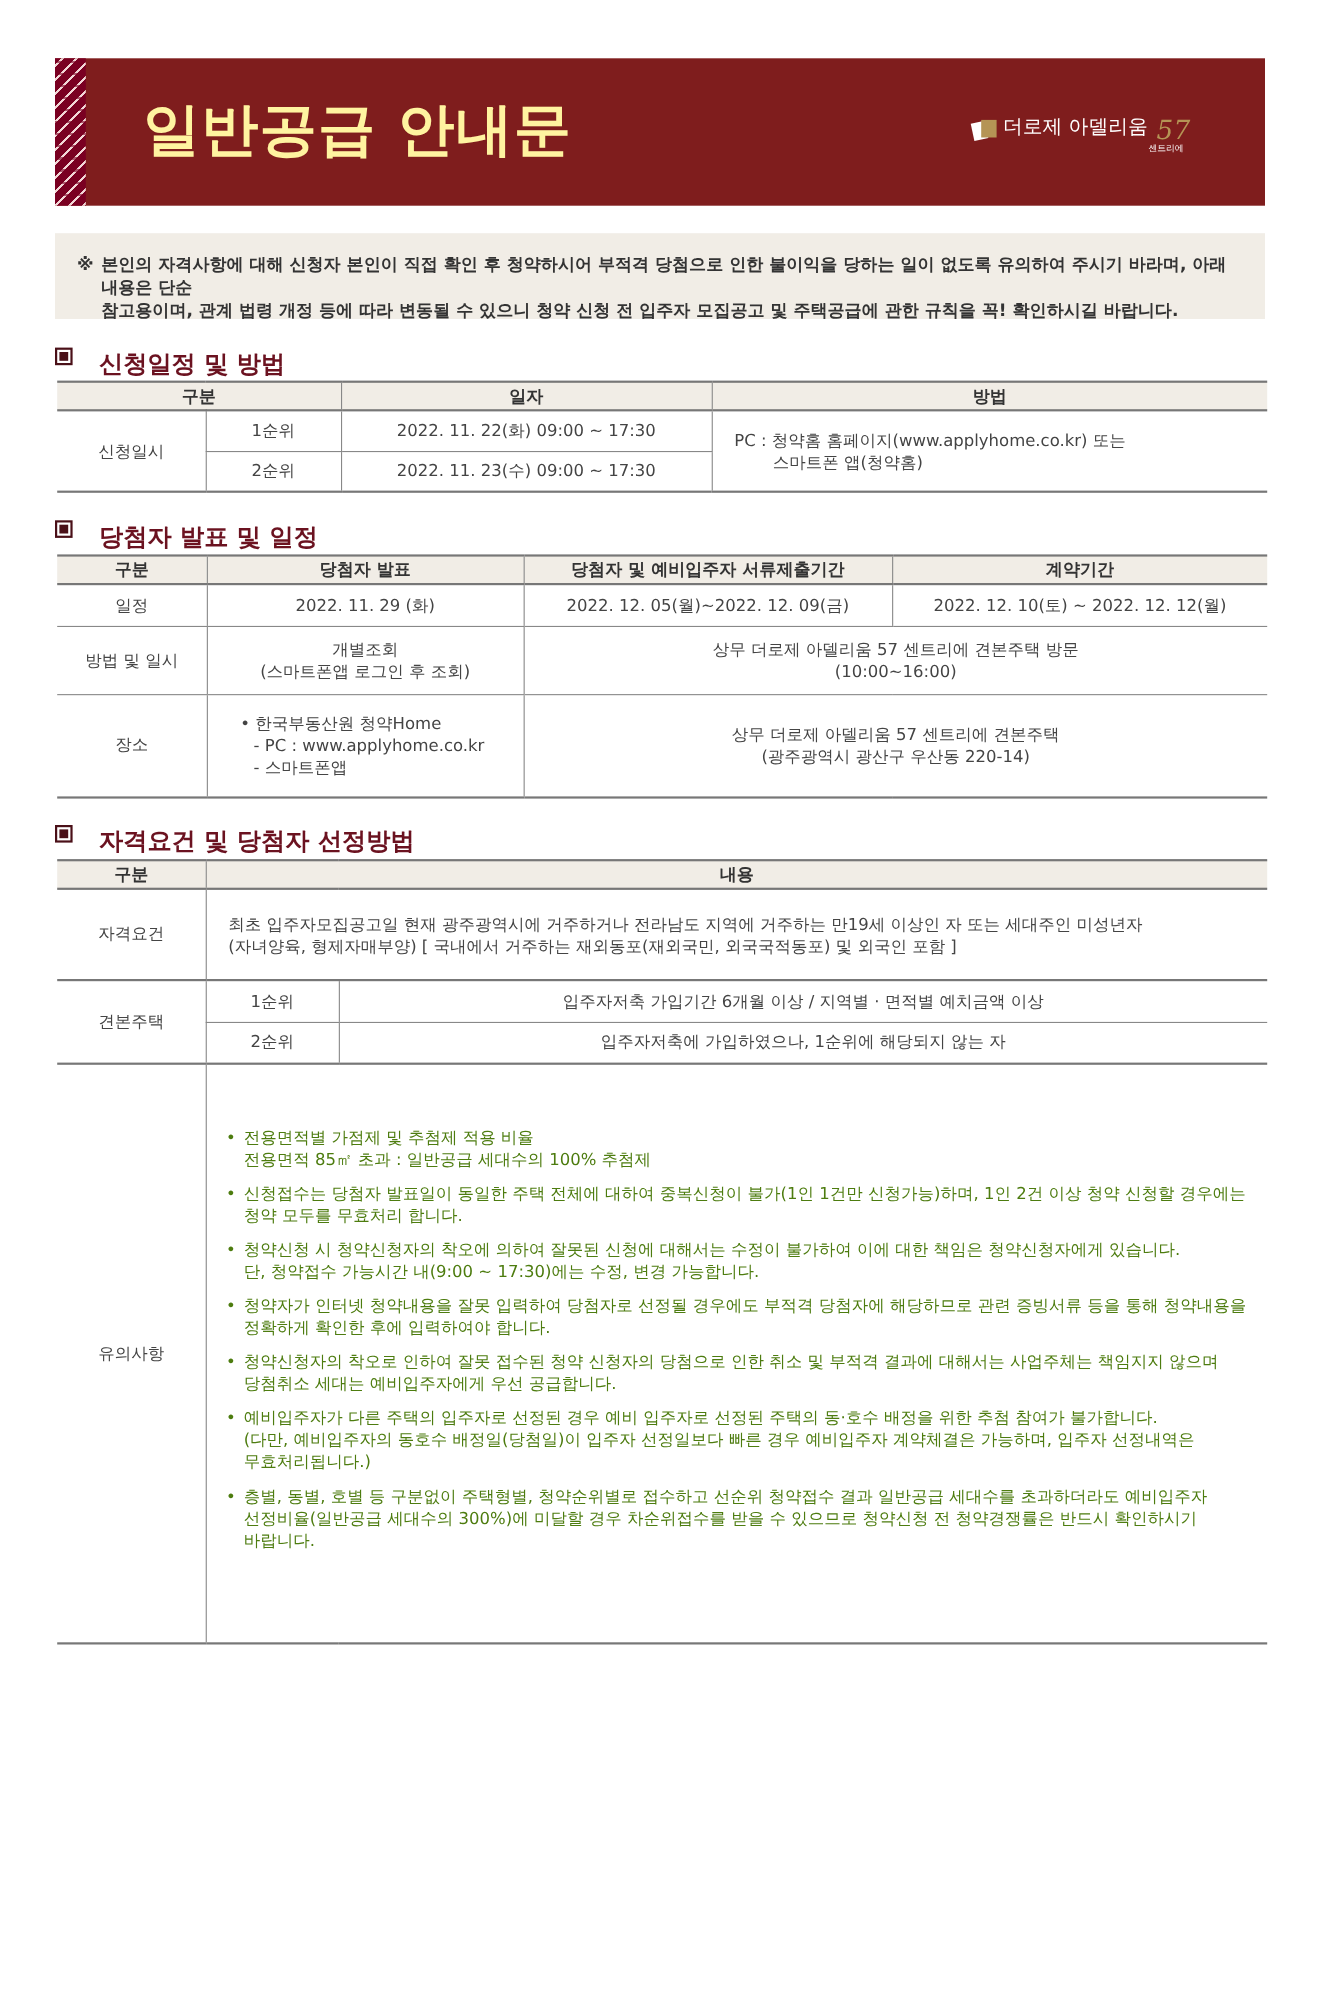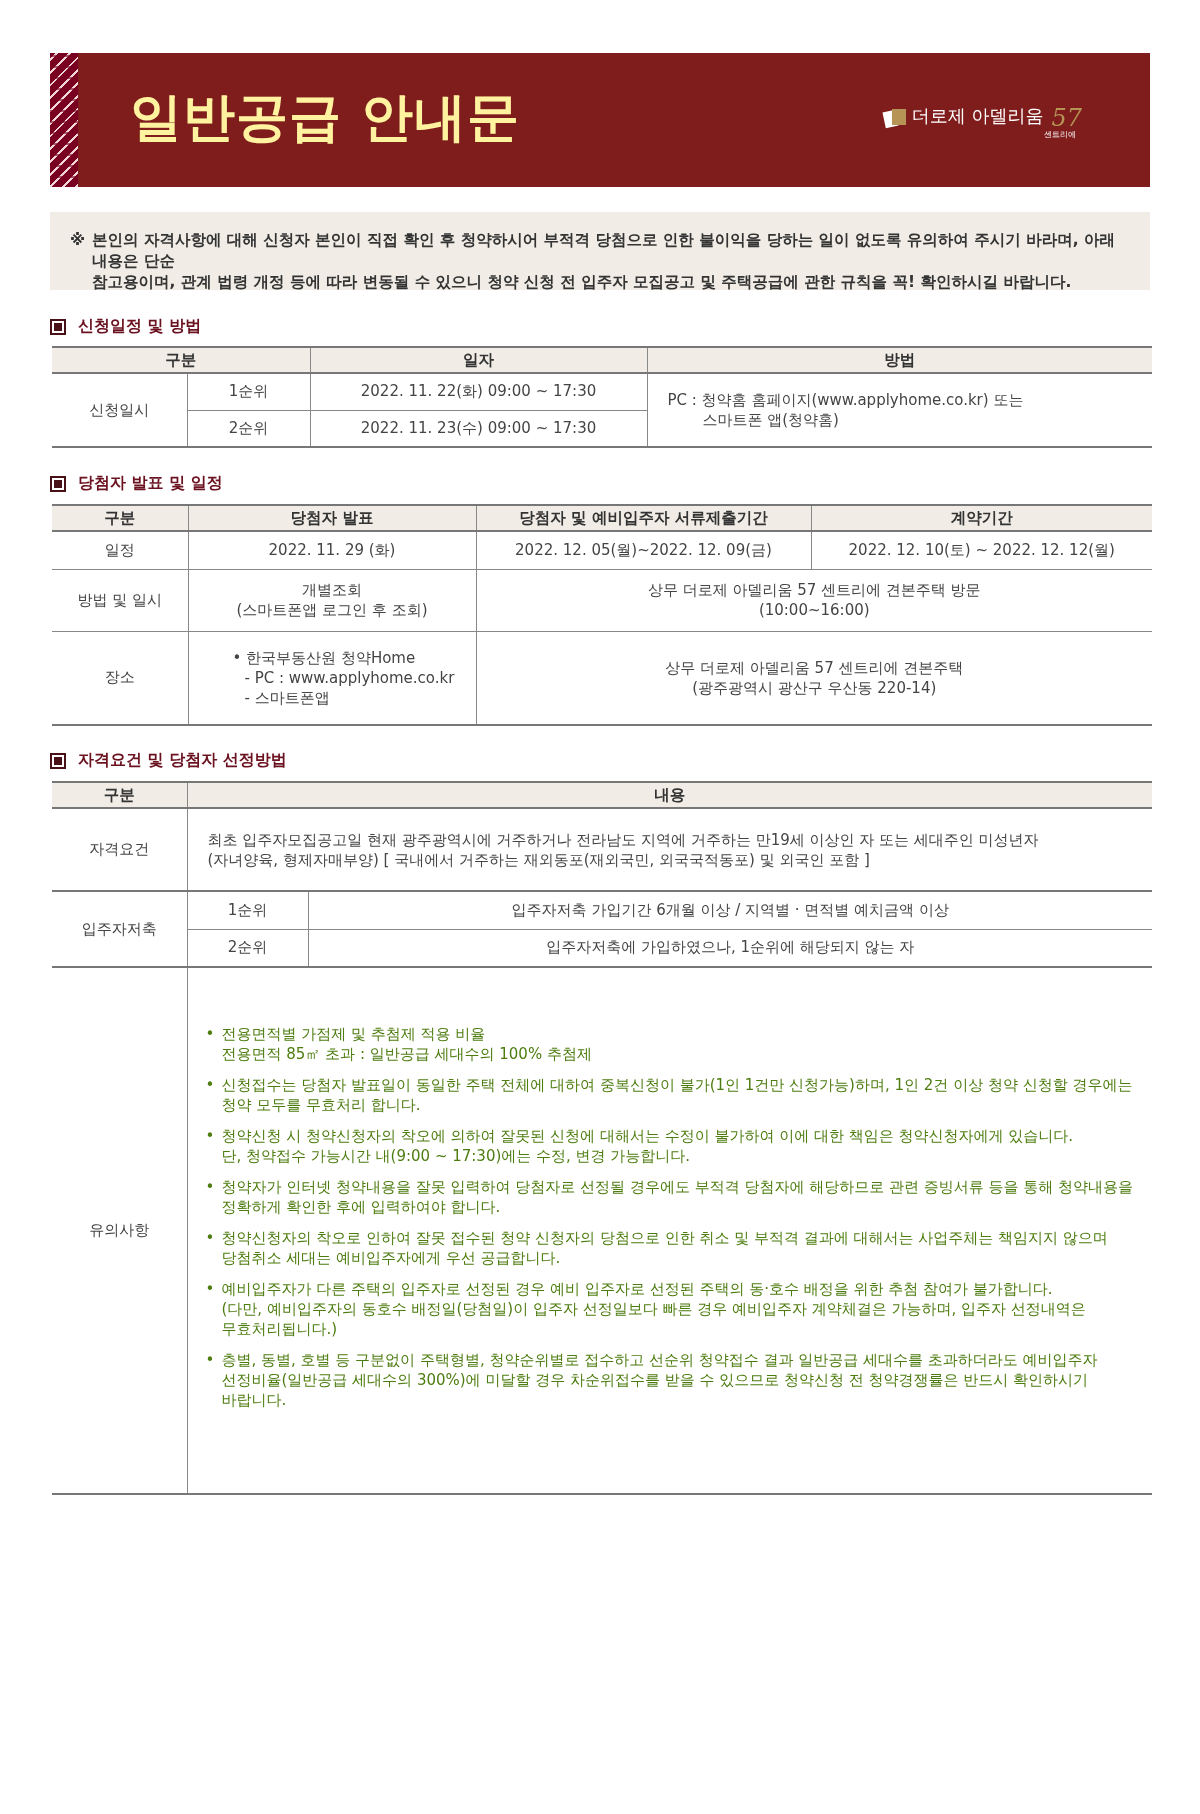--- a/index.html
+++ b/index.html
@@ -20,21 +20,21 @@
   .brand-badge .b2 { position: absolute; left: 8px; top: 0; width: 14px; height: 16px; background: #b59455; }
   .brand-name { font-size: 18px; color: #ffffff; line-height: 18px; }
   .brand-num { font-family: "DejaVu Serif", serif; font-style: italic; font-size: 24px; color: #b59455; line-height: 22px; margin-left: 2px; }
   .brand-sub { position: absolute; right: 6px; top: 22px; font-size: 8px; color: #ffffff; }
 
   .notice { position: absolute; left: 50px; top: 212px; width: 1100px; height: 78px; background: #f1ede6; padding: 18px 20px 0 20px; font-size: 15.5px; font-weight: bold; color: #333333; line-height: 21px; }
   .notice .mark { position: absolute; left: 20px; top: 18px; }
   .notice .line1 { padding-left: 22px; }
   .notice .line2 { padding-left: 22px; }
 
-  .section-title { position: absolute; left: 50px; font-size: 16px; font-weight: bold; color: #6b1220; display: flex; align-items: center; gap: 12px; }
+  .section-title { position: absolute; left: 50px; font-size: 22px; font-weight: bold; color: #6b1220; display: flex; gap: 24px; }
   .sq { width: 16px; height: 16px; border: 2px solid #4a1018; position: relative; }
   .sq::after { content: ""; position: absolute; left: 2px; top: 2px; right: 2px; bottom: 2px; background: #4a1018; }
 
   table { position: absolute; left: 52px; width: 1100px; border-collapse: collapse; font-size: 15px; color: #444; }
   th { background: #f1ede6; font-weight: bold; color: #333; height: 26px; border-top: 2px solid #777; border-bottom: 2px solid #777; font-size: 15.5px; }
   td { text-align: center; border-bottom: 1px solid #888; }
   th + th, td.vl { border-left: 1.5px solid #888; }
   tr.last td { border-bottom: 2px solid #777; }
   td.left { text-align: left; }
   .lines div { line-height: 20px; }
@@ -131,21 +131,21 @@
       <div>개별조회</div>
       <div>(스마트폰앱 로그인 후 조회)</div>
     </td>
     <td colspan="2" class="vl lines">
       <div>상무 더로제 아델리움 57 센트리에 견본주택 방문</div>
       <div>(10:00~16:00)</div>
     </td>
   </tr>
   <tr class="last" style="height:94px;">
     <td>장소</td>
-    <td class="vl left lines" style="padding-left:44px;">
+    <td class="vl left lines" style="padding-left:30px;">
       <div>• 한국부동산원 청약Home</div>
       <div style="padding-left:12px;">- PC : www.applyhome.co.kr</div>
       <div style="padding-left:12px;">- 스마트폰앱</div>
     </td>
     <td colspan="2" class="vl lines">
       <div>상무 더로제 아델리움 57 센트리에 견본주택</div>
       <div>(광주광역시 광산구 우산동 220-14)</div>
     </td>
   </tr>
 </tbody>
@@ -167,21 +167,21 @@
     <th colspan="2">내용</th>
   </tr>
   <tr style="height:83px;">
     <td style="border-bottom:2px solid #777;">자격요건</td>
     <td colspan="2" class="vl left lines" style="padding-left:20px; border-bottom:2px solid #777;">
       <div>최초 입주자모집공고일 현재 광주광역시에 거주하거나 전라남도 지역에 거주하는 만19세 이상인 자 또는 세대주인 미성년자</div>
       <div>(자녀양육, 형제자매부양) [ 국내에서 거주하는 재외동포(재외국민, 외국국적동포) 및 외국인 포함 ]</div>
     </td>
   </tr>
   <tr style="height:38px;">
-    <td rowspan="2" style="border-bottom:2px solid #777;">입주자저축</td>
+    <td rowspan="2" style="border-bottom:2px solid #777;">견본주택</td>
     <td class="vl">1순위</td>
     <td class="vl">입주자저축 가입기간 6개월 이상 / 지역별 · 면적별 예치금액 이상</td>
   </tr>
   <tr style="height:38px;">
     <td class="vl" style="border-bottom:2px solid #777;">2순위</td>
     <td class="vl" style="border-bottom:2px solid #777;">입주자저축에 가입하였으나, 1순위에 해당되지 않는 자</td>
   </tr>
   <tr class="last" style="height:527px;">
     <td>유의사항</td>
     <td colspan="2" class="vl" style="vertical-align:top; padding-top:56px;">

